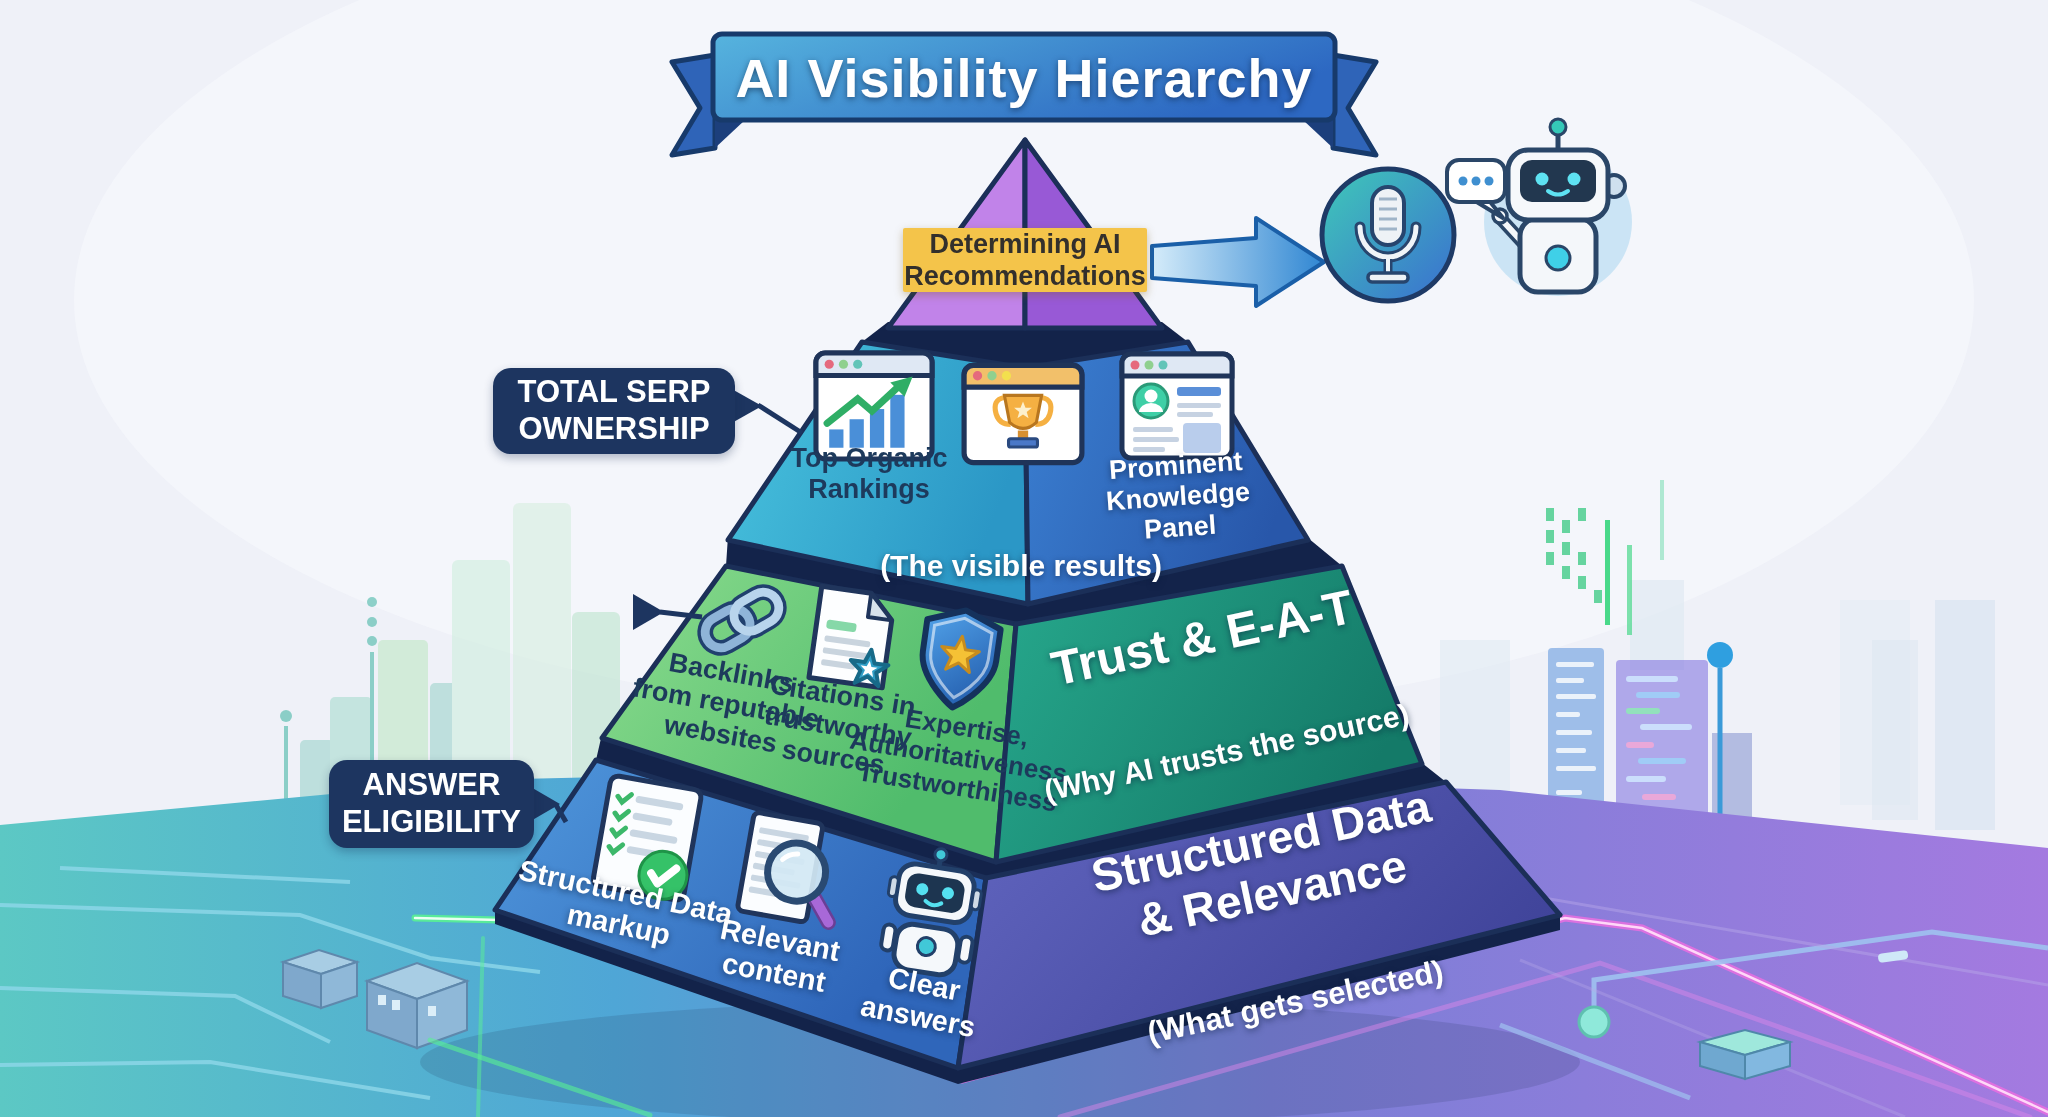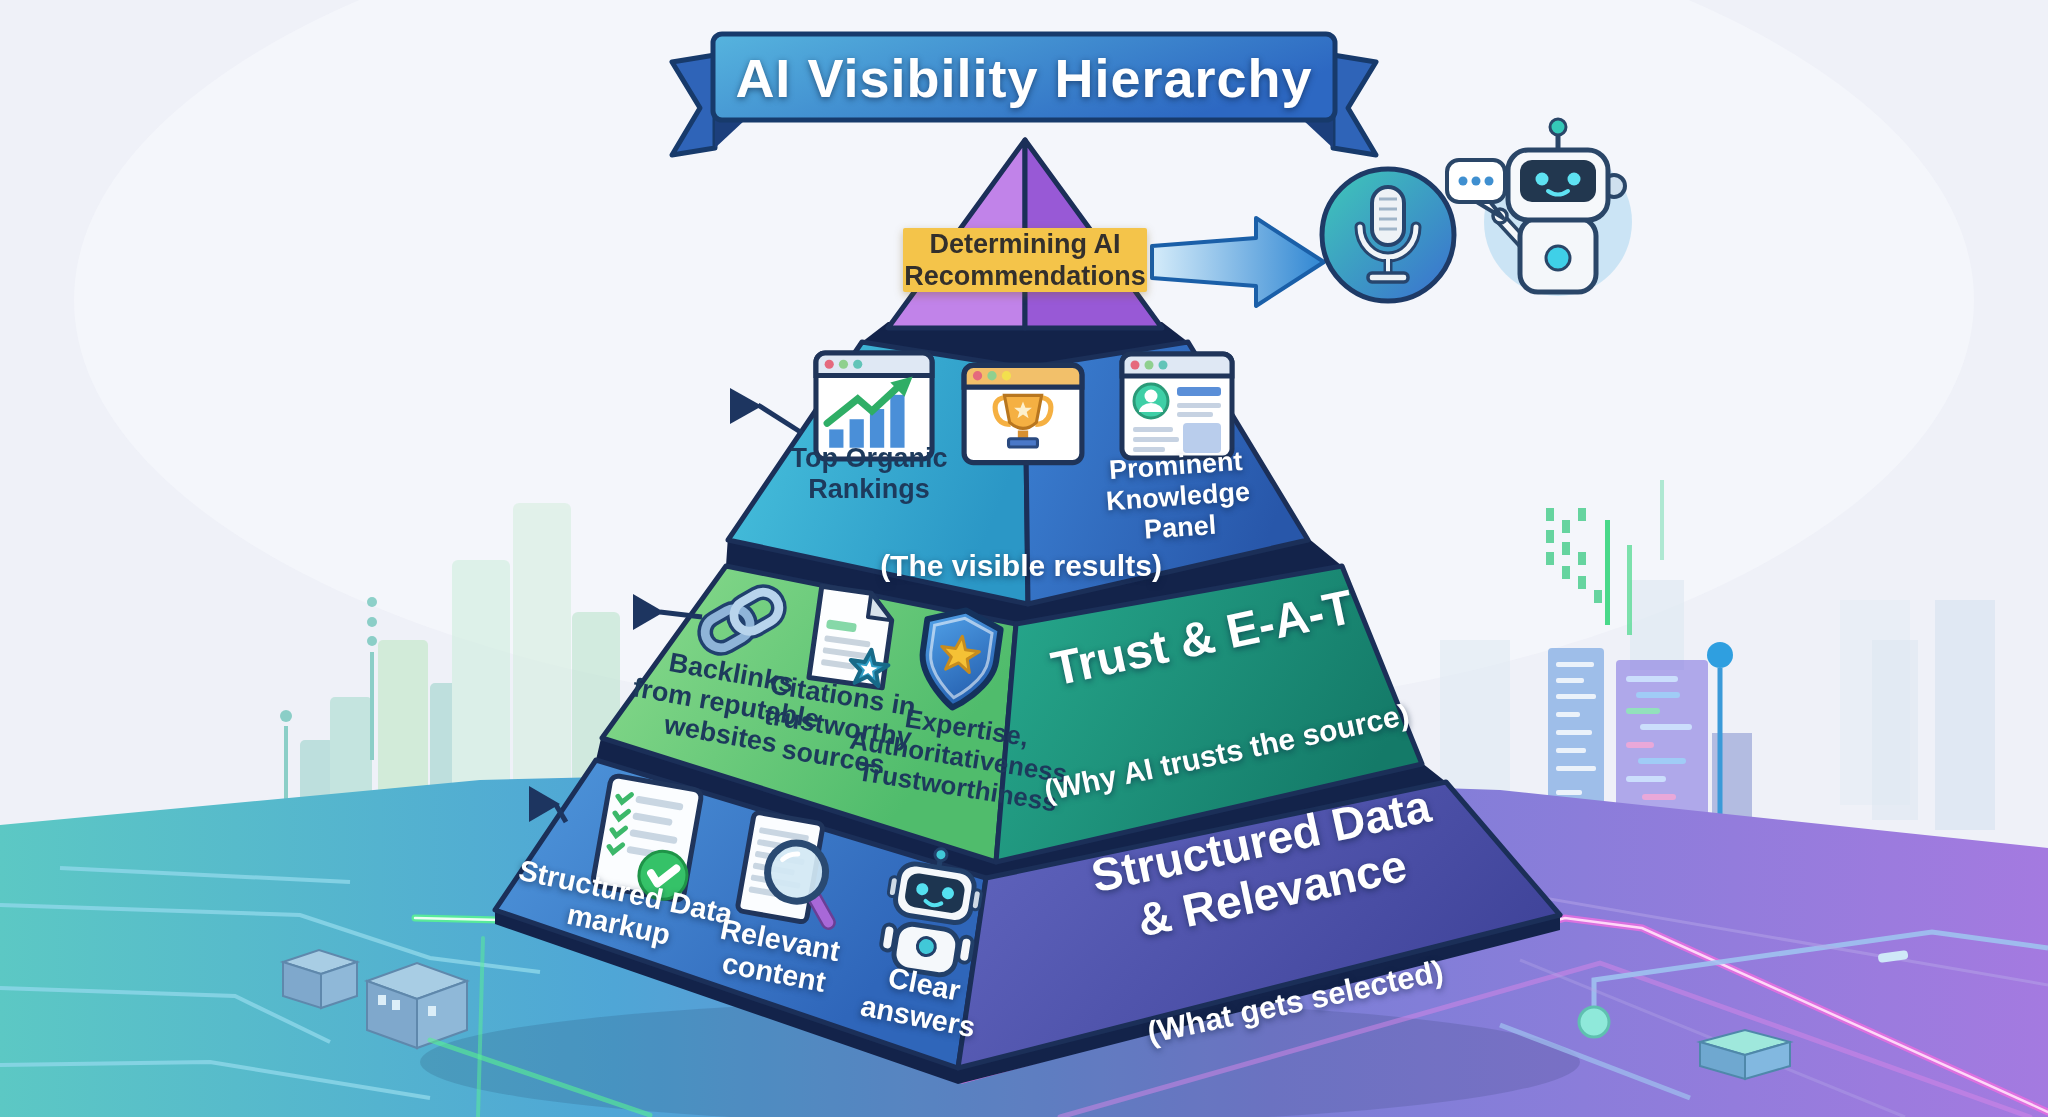--- a/index.html
+++ b/index.html
@@ -404,20 +404,28 @@
 </svg>
 
 <div class="txt white" style="left:1024px;top:78px;font-size:54px;letter-spacing:1px">AI Visibility Hierarchy</div>
 
 <div class="apexlabel" style="left:903px;top:228px;width:244px;height:64px;font-size:27px">
   <span>Determining AI
 Recommendations</span>
 </div>
 
 
+<div class="callout" style="left:493px;top:368px;width:242px;height:86px;font-size:31px">
+  <span>TOTAL SERP
+OWNERSHIP</span>
+</div>
+<div class="callout" style="left:329px;top:760px;width:205px;height:88px;font-size:31px">
+  <span>ANSWER
+ELIGIBILITY</span>
+</div>
 
 <div class="txt navy" style="left:869px;top:474px;font-size:27px">Top Organic
 Rankings</div>
 <div class="txt white" style="left:1021px;top:512px;font-size:31px">
   <br>
   <span style="font-size:30px">(The visible results)</span>
 </div>
 <div class="txt white" style="left:1178px;top:497px;font-size:27px;transform:translate(-50%,-50%) rotate(-4deg)">Prominent
 Knowledge
 Panel</div>

